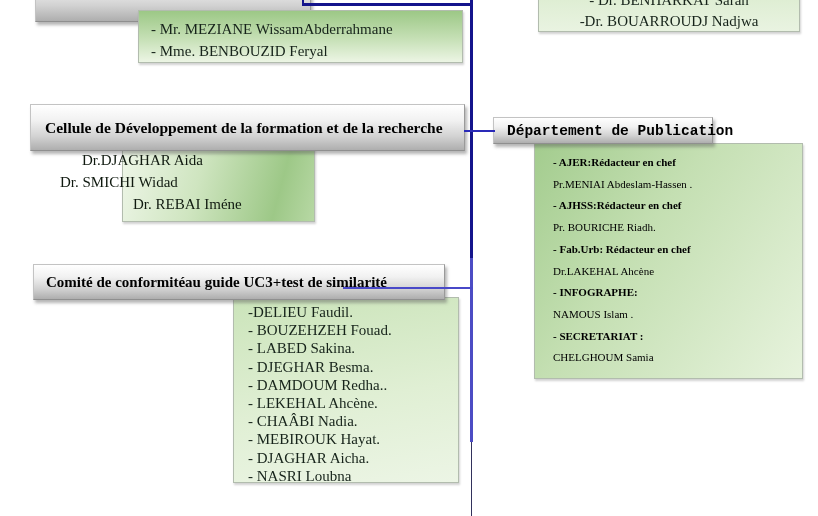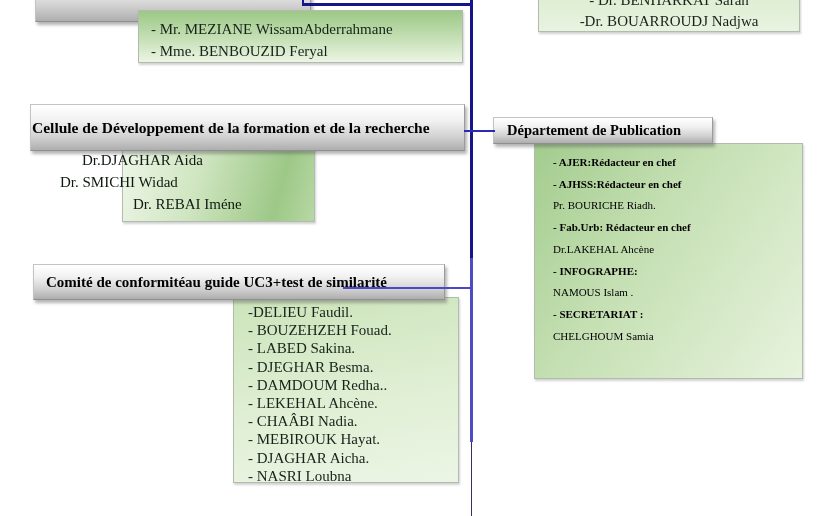--- a/index.html
+++ b/index.html
@@ -25,36 +25,36 @@
   #topleft-green{left:138px;top:10px;width:325px;height:53px;z-index:15;
     background:linear-gradient(to bottom,#9cc886 0%,#c6e0b6 55%,#ecf5e4 100%);
     padding:7px 0 0 12px;}
   #topleft-green .row{line-height:22px;}
 
   #topright-green{left:538px;top:-30px;width:262px;height:62px;
     background:linear-gradient(to bottom,#d5e9c7 0%,#e9f3e1 100%);
     padding-top:19px;text-align:center;}
   #topright-green .row{line-height:21px;}
 
-  #cellule-header{left:30px;top:104px;width:435px;height:47px;padding-left:1px;font-family:Liberation Serif, serif;}
+  #cellule-header{left:30px;top:104px;width:435px;height:47px;padding-left:14px;font-family:Liberation Serif, serif;}
 
   #cellule-green{left:122px;top:143px;width:193px;height:79px;
     background:linear-gradient(105deg,#eef6e8 0%,#cfe5c0 40%,#9dc887 80%,#b7d8a4 100%);}
   .cellule-line{position:absolute;z-index:16;font-size:15px;white-space:nowrap;color:#101a10;}
 
   #comite-header{left:33px;top:264px;width:412px;height:36px;padding-left:12px;}
   #comite-header .title{font-size:15px;}
 
   #comite-green{left:233px;top:297px;width:226px;height:186px;
     background:linear-gradient(170deg,#cbe4ba 0%,#e0efd4 55%,#ecf5e5 100%);
     padding:5px 0 0 14px;}
   #comite-green .row{line-height:18.2px;}
 
   #pub-header{left:493px;top:117px;width:220px;height:27px;padding-left:13px;}
-  #pub-header .title{font-size:14.5px;}
+  #pub-header .title{font-size:14.5px;font-family:Liberation Mono, monospace;}
 
   #pub-green{left:534px;top:143px;width:269px;height:236px;
     background:linear-gradient(125deg,#a3cc8e 0%,#c4dfb2 40%,#e7f3dd 100%);
     padding:8px 0 0 18px;}
   #pub-green .row{line-height:21.7px;font-size:11px;color:#000;}
   #pub-green .role{font-weight:bold;}
 </style>
 </head>
 <body>
 
@@ -105,20 +105,21 @@
     <div class="row">- DJAGHAR Aicha.</div>
     <div class="row">- NASRI Loubna</div>
   </div>
 
   <div class="gray-box" id="pub-header">
     <span class="title">Département de Publication</span>
   </div>
 
   <div class="green-box" id="pub-green">
     <div class="row role">- AJER:Rédacteur en chef</div>
+    <div class="row">Pr.MENIAI Abdeslam-Hassen .</div>
     <div class="row role">- AJHSS:Rédacteur en chef</div>
     <div class="row">Pr. BOURICHE  Riadh.</div>
     <div class="row role">- Fab.Urb: Rédacteur en chef</div>
     <div class="row">Dr.LAKEHAL Ahcène</div>
     <div class="row role">- INFOGRAPHE:</div>
     <div class="row">NAMOUS Islam .</div>
     <div class="row role">- SECRETARIAT :</div>
     <div class="row">CHELGHOUM Samia</div>
   </div>
 

